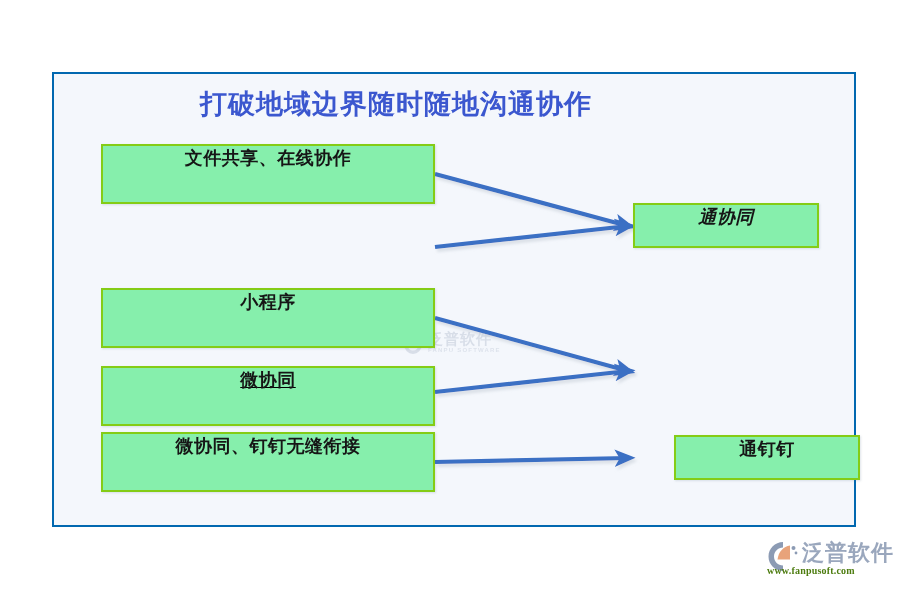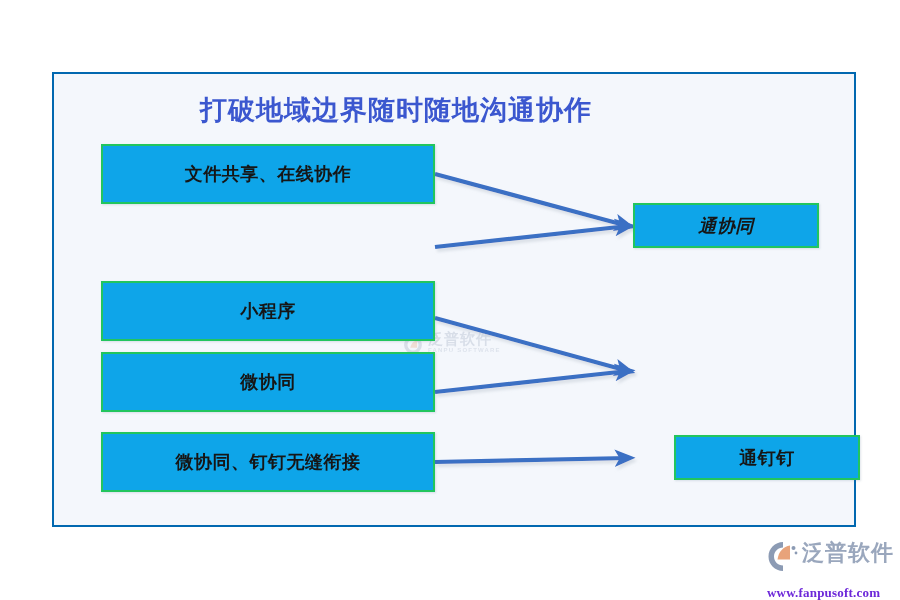--- a/index.html
+++ b/index.html
@@ -31,21 +31,21 @@
     height: 455px;
     background: #f4f7fc;
     border: 2px solid #0168b0;
     box-sizing: border-box;
   }
 
   
   #title {
     position: absolute;
     left: 52px;
-    top: 92px;
+    top: 86px;
     width: 688px;
     text-align: center;
     font-size: 27px;
     font-weight: bold;
     color: #3b57cf;
     letter-spacing: 1px;
     white-space: nowrap;
     z-index: 6;
   }
 
@@ -81,44 +81,44 @@
     font-family: "Liberation Sans", sans-serif;
     font-weight: bold;
     color: #a8b3c6;
     letter-spacing: 1.2px;
     white-space: nowrap;
   }
 
   
   .node {
     position: absolute;
-    background: #0ea5e9;
-    border: 2px solid #22c55e;
+    background: #86efac;
+    border: 2px solid #84cc16;
     box-sizing: border-box;
     display: flex;
-    align-items: center;
+    align-items: flex-start;
     justify-content: center;
     z-index: 5;
     box-shadow: 1px 1px 2px rgba(90,110,140,.18);
   }
   .node span {
     font-size: 18px;
     font-weight: bold;
     color: #161616;
     letter-spacing: .5px;
     white-space: nowrap;
   }
 
   .left-node  { left: 101px; width: 334px; height: 60px; }
   .right-node { left: 633px; width: 186px; height: 45px; }
 
   #l0 { top: 144px; }
   #l1 { top: 217px; }
-  #l2 { top: 281px; }
-  #l3 { top: 352px; }
+  #l2 { top: 288px; }
+  #l3 { top: 366px; text-decoration: underline; }
   #l4 { top: 432px; }
 
   #r0 { top: 203px; font-style: italic; }
   #r1 { top: 348px; }
   #r2 { top: 435px; margin-left: 41px; }
 
   
   #connectors {
     position: absolute;
     left: 0; top: 0;
@@ -146,27 +146,26 @@
     left: 36px; top: 0px;
     font-size: 22px;
     font-weight: bold;
     color: #9aa7bd;
     letter-spacing: 1px;
     white-space: nowrap;
   }
   #brand .b-url {
     position: absolute;
     left: 1px; top: 27px;
-    font-size: 13px;
+    font-size: 10px;
     font-family: "Liberation Serif", serif;
     font-weight: bold;
-    color: #6d28d9;
+    color: #4d7c0f;
     letter-spacing: .2px;
     white-space: nowrap;
-    margin-top: 20px;
   }
 </style>
 </head>
 <body>
 
 <div id="canvas">
 
   <div id="panel"></div>
 
   <div id="title">打破地域边界随时随地沟通协作</div>

